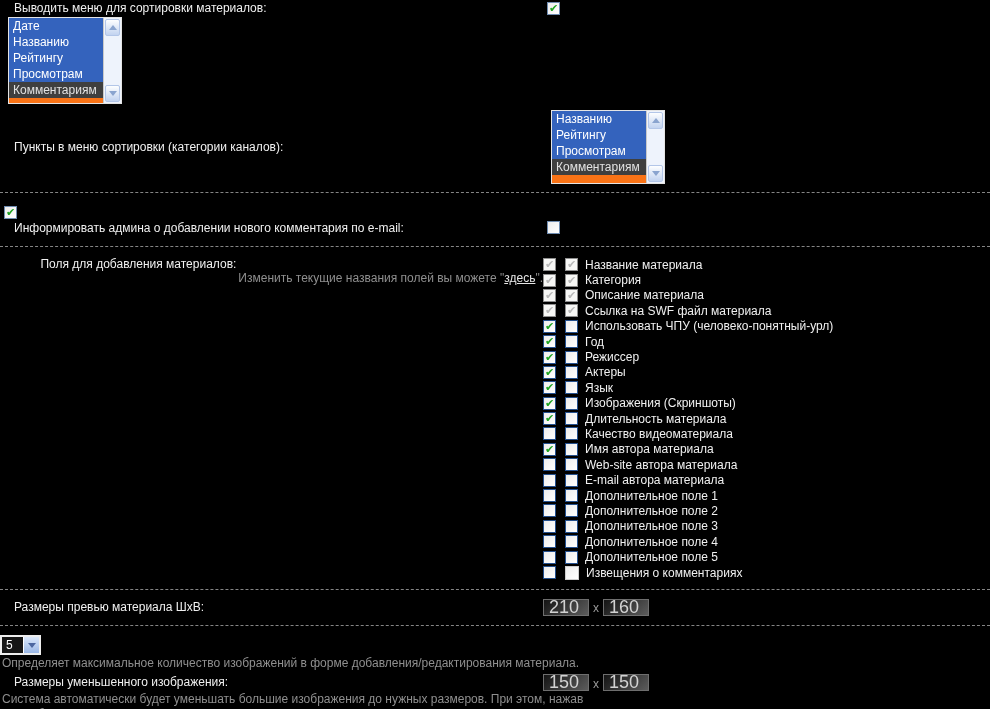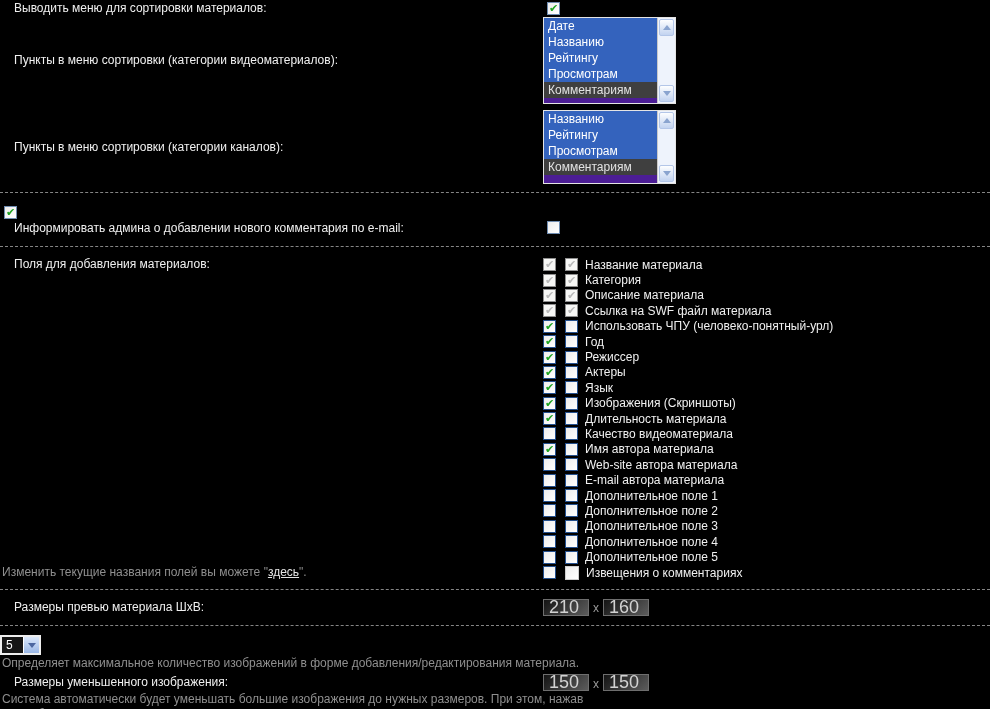--- a/index.html
+++ b/index.html
@@ -21,22 +21,22 @@
     border:1px solid #6f8cb0;display:inline-flex;align-items:center;justify-content:center;
     font-size:11px;font-weight:bold;line-height:1;color:transparent;
   }
   .cb.navy{border-color:#24508e;}
   .cb.checked{color:#1ea321;}
   .cb.disabled{border-color:#8f8f8f;background:#f7f7f5;color:#b9b9b9;}
   .cb.plain{border-color:#cccccc;width:14px;height:14px;flex-basis:14px;}
 
   
   .listbox{
-    width:133px;box-sizing:border-box;border:1px solid #e4e4e4;background:#4c1d95;
-    display:flex;margin-left:0;
+    width:114px;box-sizing:border-box;border:1px solid #e4e4e4;background:#f97316;
+    display:flex;margin-left:8px;
   }
   .lb-items{flex:1 1 auto;overflow:hidden;}
   .lb-opt{height:16px;line-height:16px;padding-left:4px;color:#fff;white-space:nowrap;overflow:hidden;}
   .lb-opt.sel-blue{background:#3463bd;color:#ffffff;}
   .lb-opt.sel-gray{background:#3f3f3f;color:#e2e2e2;}
   .lb-scroll{flex:0 0 17px;background:#eef3fc;border-left:1px solid #c9c9c9;display:flex;flex-direction:column;}
   .sb-btn{
     height:15px;margin:1px;flex:0 0 15px;border:1px solid #b3c6e8;border-radius:2px;
     background:linear-gradient(180deg,#fdfeff,#c2d3f0);
     display:flex;align-items:center;justify-content:center;
@@ -58,40 +58,39 @@
   .sel{
     display:inline-flex;box-sizing:border-box;height:20px;width:41px;
     border:2px solid #eeeeee;background:#161616;align-items:stretch;
   }
   .sel-val{flex:1 1 auto;color:#fff;line-height:16px;padding-left:4px;}
   .sel-btn{flex:0 0 15px;background:linear-gradient(180deg,#dbe8fb,#9ab7e6);
     display:flex;align-items:center;justify-content:center;border-left:1px solid #fff;}
   .sel-btn .tri.down{border-top-color:#4c67a0;}
 
   
-  .fields-left{display:flex;flex-direction:column;justify-content:space-between;height:100%;}
+  .fields-left{display:flex;flex-direction:row;justify-content:flex-end;height:100%;}
   .frow{display:flex;align-items:center;height:15.4px;}
   .frow .cb + .cb{margin-left:9px;}
   .frow .flabel{margin-left:7px;color:#f0f0f0;white-space:nowrap;}
   .link{color:#e5e5e5;text-decoration:underline;cursor:pointer;}
 
   .cbx-cell{padding-left:2px;}
 </style>
 </head>
 <body>
 
 <div class="row top" style="padding-top:1px;">
   <div class="lbl">Выводить меню для сортировки материалов:</div>
   <div class="cbx-cell">
     <span class="cb checked" style="margin-left:2px;">✔</span>
   </div>
 </div>
 
 <div class="row" style="margin-top:1px;">
-  <div class="lbl">Пункты в меню сортировки (категории видеоматериалов):</div>
   <div>
     <div class="listbox" style="height:87px;">
       <div class="lb-items" id="lb-video">
           <div class="lb-opt sel-blue">Дате</div>
           <div class="lb-opt sel-blue">Названию</div>
           <div class="lb-opt sel-blue">Рейтингу</div>
           <div class="lb-opt sel-blue">Просмотрам</div>
           <div class="lb-opt sel-gray">Комментариям</div>
         </div>
       <div class="lb-scroll">

